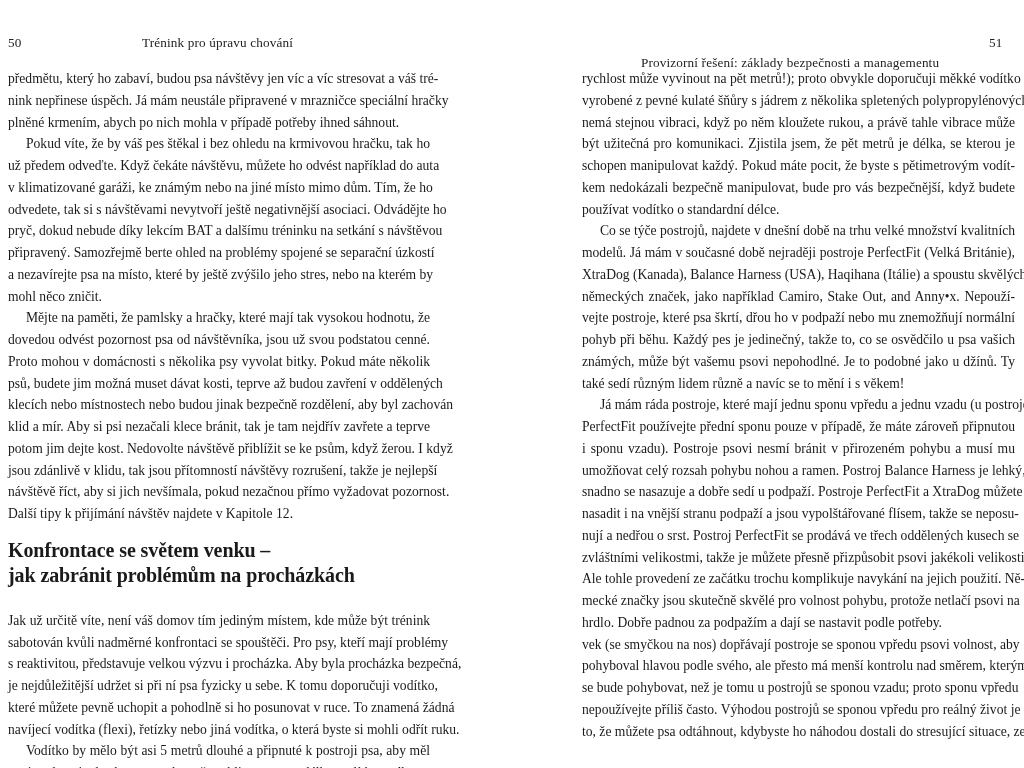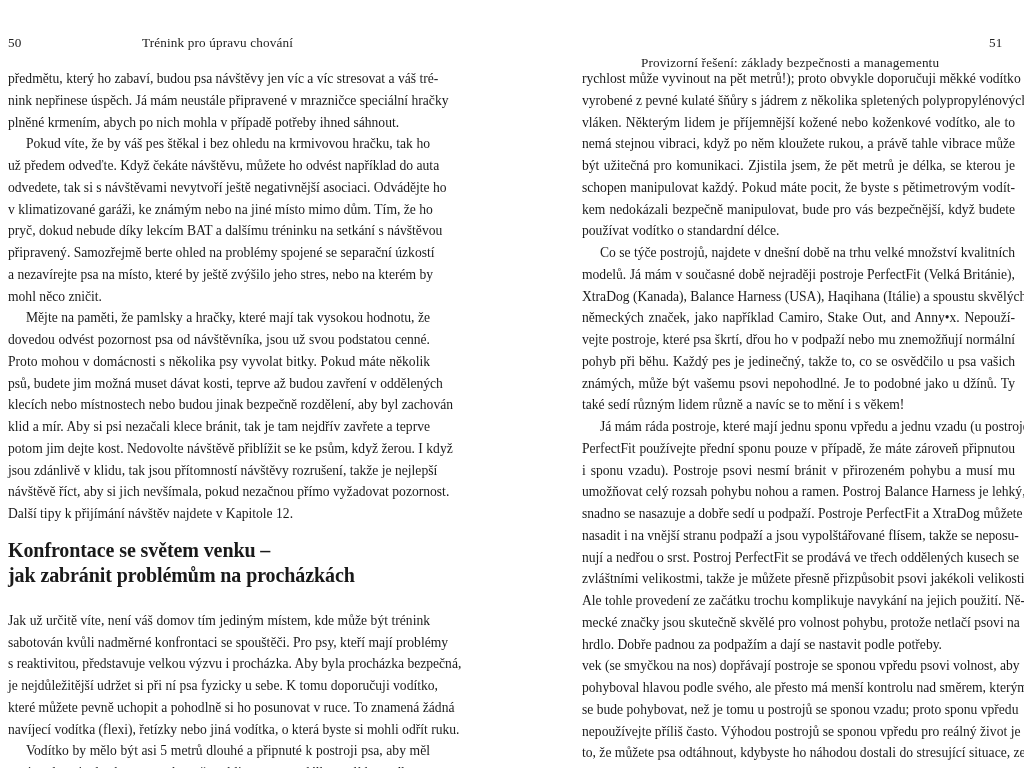--- a/index.html
+++ b/index.html
@@ -30,22 +30,22 @@
   <span class="running-head head-title">Trénink pro úpravu chování</span>
   <div class="body-text">
       <div class="paragraph">
         <span class="ln">předmětu, který ho zabaví, budou psa návštěvy jen víc a víc stresovat a váš tré-</span>
         <span class="ln">nink nepřinese úspěch. Já mám neustále připravené v mrazničce speciální hračky</span>
         <span class="ln last">plněné krmením, abych po nich mohla v případě potřeby ihned sáhnout.</span>
       </div>
       <div class="paragraph">
         <span class="ln indent">Pokud víte, že by váš pes štěkal i bez ohledu na krmivovou hračku, tak ho</span>
         <span class="ln">už předem odveďte. Když čekáte návštěvu, můžete ho odvést například do auta</span>
+        <span class="ln">v klimatizované garáži, ke známým nebo na jiné místo mimo dům. Tím, že ho</span>
         <span class="ln">odvedete, tak si s návštěvami nevytvoří ještě negativnější asociaci. Odvádějte ho</span>
-        <span class="ln">v klimatizované garáži, ke známým nebo na jiné místo mimo dům. Tím, že ho</span>
         <span class="ln">pryč, dokud nebude díky lekcím BAT a dalšímu tréninku na setkání s návštěvou</span>
         <span class="ln">připravený. Samozřejmě berte ohled na problémy spojené se separační úzkostí</span>
         <span class="ln">a nezavírejte psa na místo, které by ještě zvýšilo jeho stres, nebo na kterém by</span>
         <span class="ln last">mohl něco zničit.</span>
       </div>
       <div class="paragraph">
         <span class="ln indent">Mějte na paměti, že pamlsky a hračky, které mají tak vysokou hodnotu, že</span>
         <span class="ln">dovedou odvést pozornost psa od návštěvníka, jsou už svou podstatou cenné.</span>
         <span class="ln">Proto mohou v domácnosti s několika psy vyvolat bitky. Pokud máte několik</span>
         <span class="ln">psů, budete jim možná muset dávat kosti, teprve až budou zavření v oddělených</span>
@@ -75,21 +75,20 @@
     </div>
 </div>
 
 <div class="page right">
   <span class="running-head head-title">Provizorní řešení: základy bezpečnosti a managementu</span>
   <span class="running-head folio">51</span>
   <div class="body-text">
       <div class="paragraph">
         <span class="ln">rychlost může vyvinout na pět metrů!); proto obvykle doporučuji měkké vodítko</span>
         <span class="ln">vyrobené z pevné kulaté šňůry s jádrem z několika spletených polypropylénových</span>
-        <span class="ln">vláken. Některým lidem je příjemnější kožené nebo koženkové vodítko, ale to</span>
         <span class="ln">nemá stejnou vibraci, když po něm kloužete rukou, a právě tahle vibrace může</span>
         <span class="ln">být užitečná pro komunikaci. Zjistila jsem, že pět metrů je délka, se kterou je</span>
         <span class="ln">schopen manipulovat každý. Pokud máte pocit, že byste s pětimetrovým vodít-</span>
         <span class="ln">kem nedokázali bezpečně manipulovat, bude pro vás bezpečnější, když budete</span>
         <span class="ln last">používat vodítko o standardní délce.</span>
       </div>
       <div class="paragraph">
         <span class="ln indent">Co se týče postrojů, najdete v dnešní době na trhu velké množství kvalitních</span>
         <span class="ln">modelů. Já mám v současné době nejraději postroje PerfectFit (Velká Británie),</span>
         <span class="ln">XtraDog (Kanada), Balance Harness (USA), Haqihana (Itálie) a spoustu skvělých</span>

